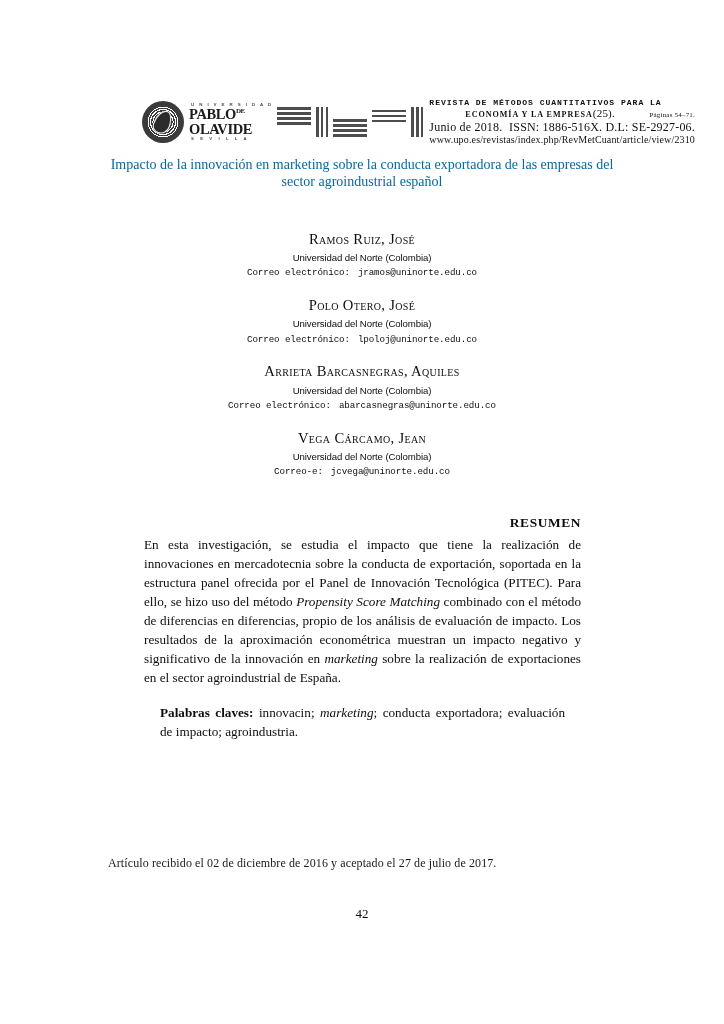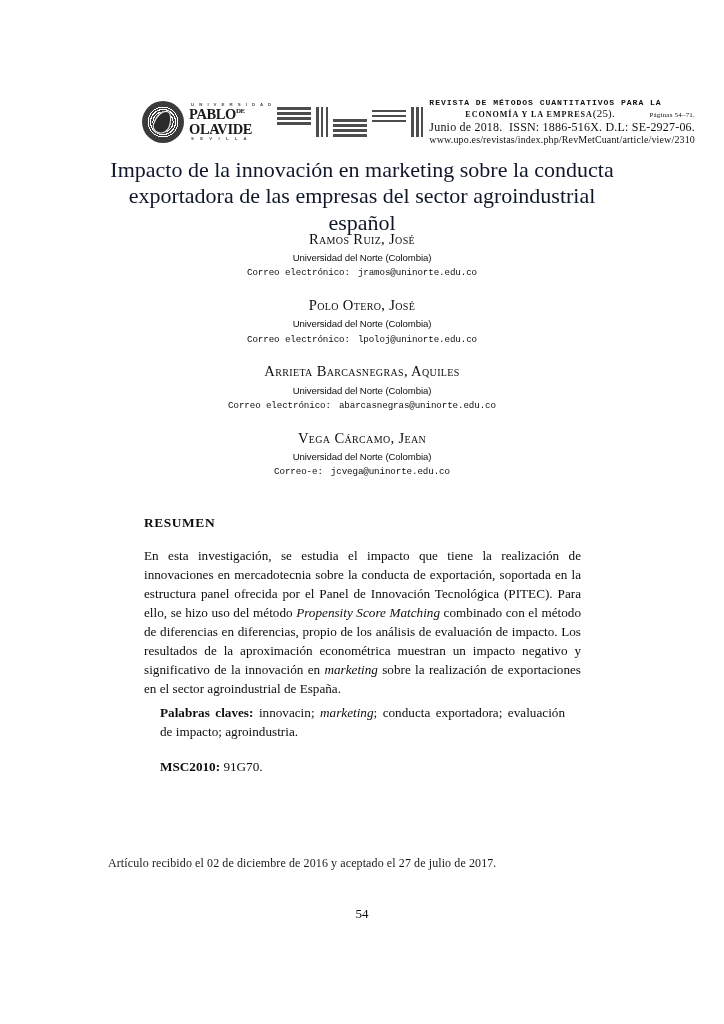--- a/index.html
+++ b/index.html
@@ -178,23 +178,23 @@
     white-space: nowrap;
   }
 
   
   .title {
     position: absolute;
     left: 108px;
     top: 150px;
     width: 508px;
     text-align: center;
-    font-size: 22px;
+    font-size: 14px;
     line-height: 1.2;
-    color: #0f172a;
+    color: #0369a1;
   }
 
   
   .authors {
     position: absolute;
     left: 108px;
     top: 222px;
     width: 508px;
     text-align: center;
   }
@@ -220,25 +220,25 @@
   .author-mail .gap { display: inline-block; width: 8px; }
 
   
   .abstract {
     position: absolute;
     left: 144px;
     top: 508px;
     width: 437px;
   }
   .abs-head {
-    text-align: left;
+    text-align: right;
     font-weight: bold;
     font-size: 13.4px;
     letter-spacing: 0.6px;
-    margin-bottom: 15px;
+    margin-bottom: 4px;
   }
   .abs-body {
     font-size: 13.2px;
     line-height: 1.44;
     text-align: justify;
     text-justify: inter-word;
     hyphens: auto;
   }
   .abs-body i { font-style: italic; }
 
@@ -366,19 +366,18 @@
 
   </div>
 
   <div class="abstract">
     <div class="abs-head">RESUMEN</div>
     <div class="abs-body"><span>En esta investigación, se estudia el impacto que tiene la realización de innovaciones en mercadotecnia sobre la conducta de exportación, soportada en la estructura panel ofrecida por el Panel de Innovación Tecnológica (PITEC). Para ello, se hizo uso del método </span><i>Propensity Score Matching</i><span> combinado con el método de diferencias en diferencias, propio de los análisis de evaluación de impacto. Los resultados de la aproximación econométrica muestran un impacto negativo y significativo de la innovación en </span><i>marketing</i><span> sobre la realización de exportaciones en el sector agroindustrial de España.</span></div>
   </div>
 
   <div class="keywords">
     <p class="kw-line"><b>Palabras claves:</b><span> innovacin; </span><i>marketing</i><span>; conducta exportadora; evaluación de impacto; agroindustria.</span></p>
-    <p class="kw-line"><b>MSC2010:</b><span> 91G70.</span></p>
   </div>
 
   <div class="recv-note">Artículo recibido el 02 de diciembre de 2016 y aceptado el 27 de julio de 2017.</div>
-  <div class="folio">54</div>
+  <div class="folio">42</div>
 
 </div>
 
 </body></html>

